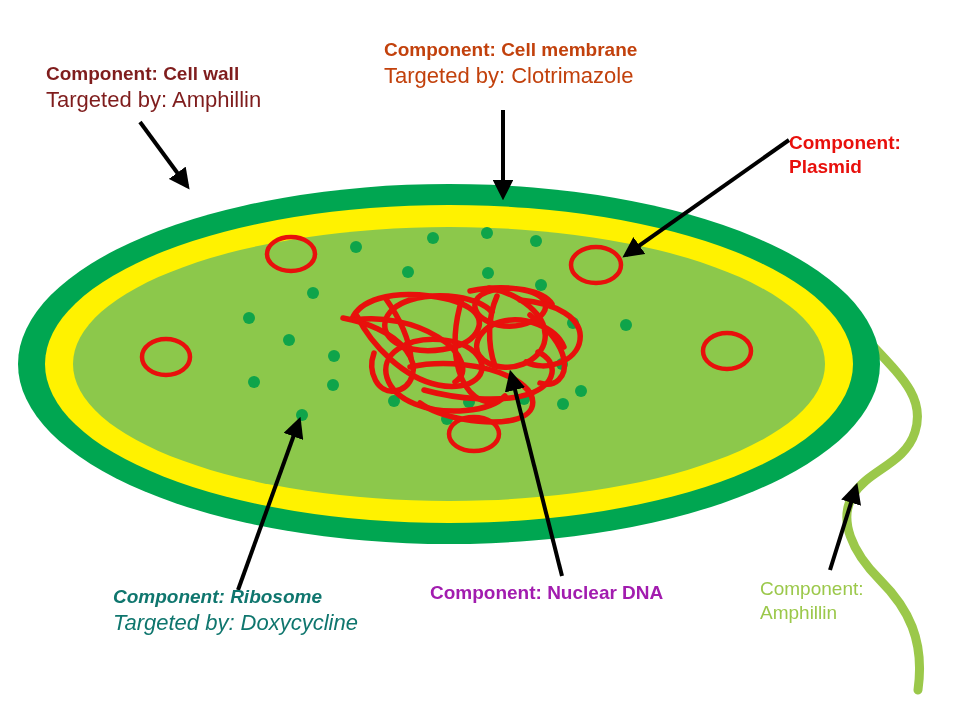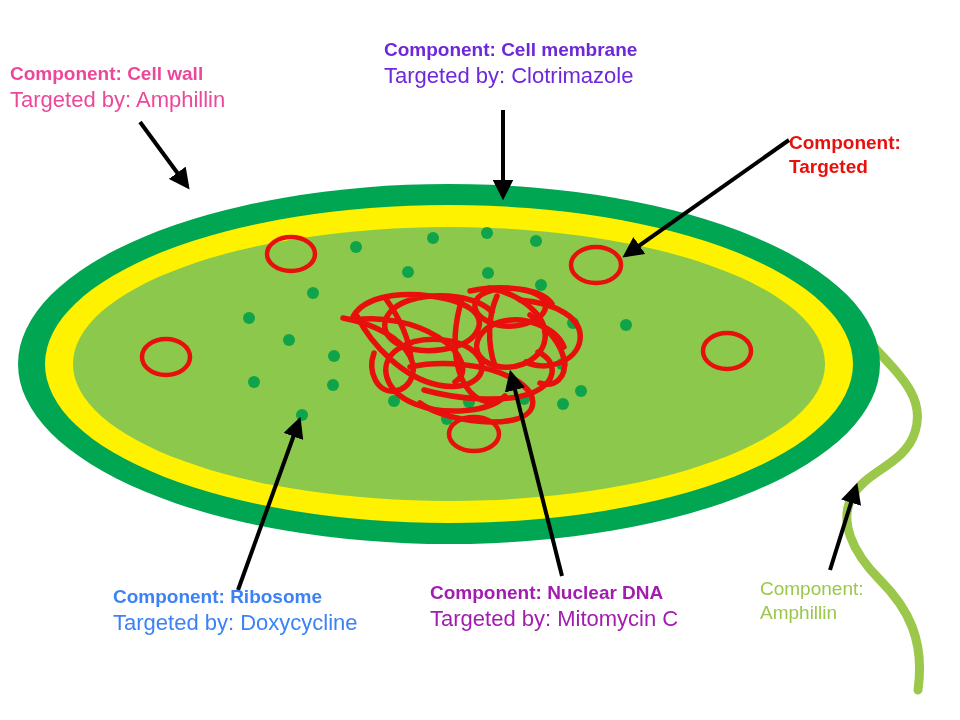--- a/index.html
+++ b/index.html
@@ -41,26 +41,26 @@
     font-size: 22px;
   }
   .label .title2 {
     display: block;
     font-weight: bold;
     font-size: 19px;
   }
 
   
   .lab-cellwall  .title,
-  .lab-cellwall  .sub   { color: #ec4899; }
+  .lab-cellwall  .sub   { color: #7f1d1d; margin-left: 36px; }
   .lab-ribosome  .title,
-  .lab-ribosome  .sub   { color: #3b82f6; }
+  .lab-ribosome  .sub   { color: #0f766e; font-style: italic; }
 
   .lab-membrane  .title,
-  .lab-membrane  .sub   { color: #6d28d9; }
+  .lab-membrane  .sub   { color: #c2410c; }
 
   .lab-plasmid   .title,
   .lab-plasmid   .title2{ color: #E8100C; }
   .lab-dna       .title,
   .lab-dna       .sub   { color: #a21caf; }
 
   .lab-flagellum .title,
   .lab-flagellum .title2{ color: #9BC84A; font-weight: normal; }
 
   
@@ -162,31 +162,30 @@
     <span class="sub">Targeted by: Amphillin</span>
   </div>
 
   <div class="label lab-membrane" id="label-membrane">
     <span class="title">Component: Cell membrane</span>
     <span class="sub">Targeted by: Clotrimazole</span>
   </div>
 
   <div class="label lab-plasmid" id="label-plasmid">
     <span class="title">Component:</span>
-    <span class="title2">Targeted</span>
+    <span class="title2">Plasmid</span>
   </div>
 
   <div class="label lab-ribosome" id="label-ribosome">
     <span class="title">Component: Ribosome</span>
     <span class="sub">Targeted by: Doxycycline</span>
   </div>
 
   <div class="label lab-dna" id="label-nuclear-dna">
     <span class="title">Component: Nuclear DNA</span>
-    <span class="sub">Targeted by: Mitomycin C</span>
   </div>
 
   <div class="label lab-flagellum" id="label-flagellum">
     <span class="title">Component:</span>
     <span class="title2">Amphillin</span>
   </div>
 
 </div>
 
 </body></html>

